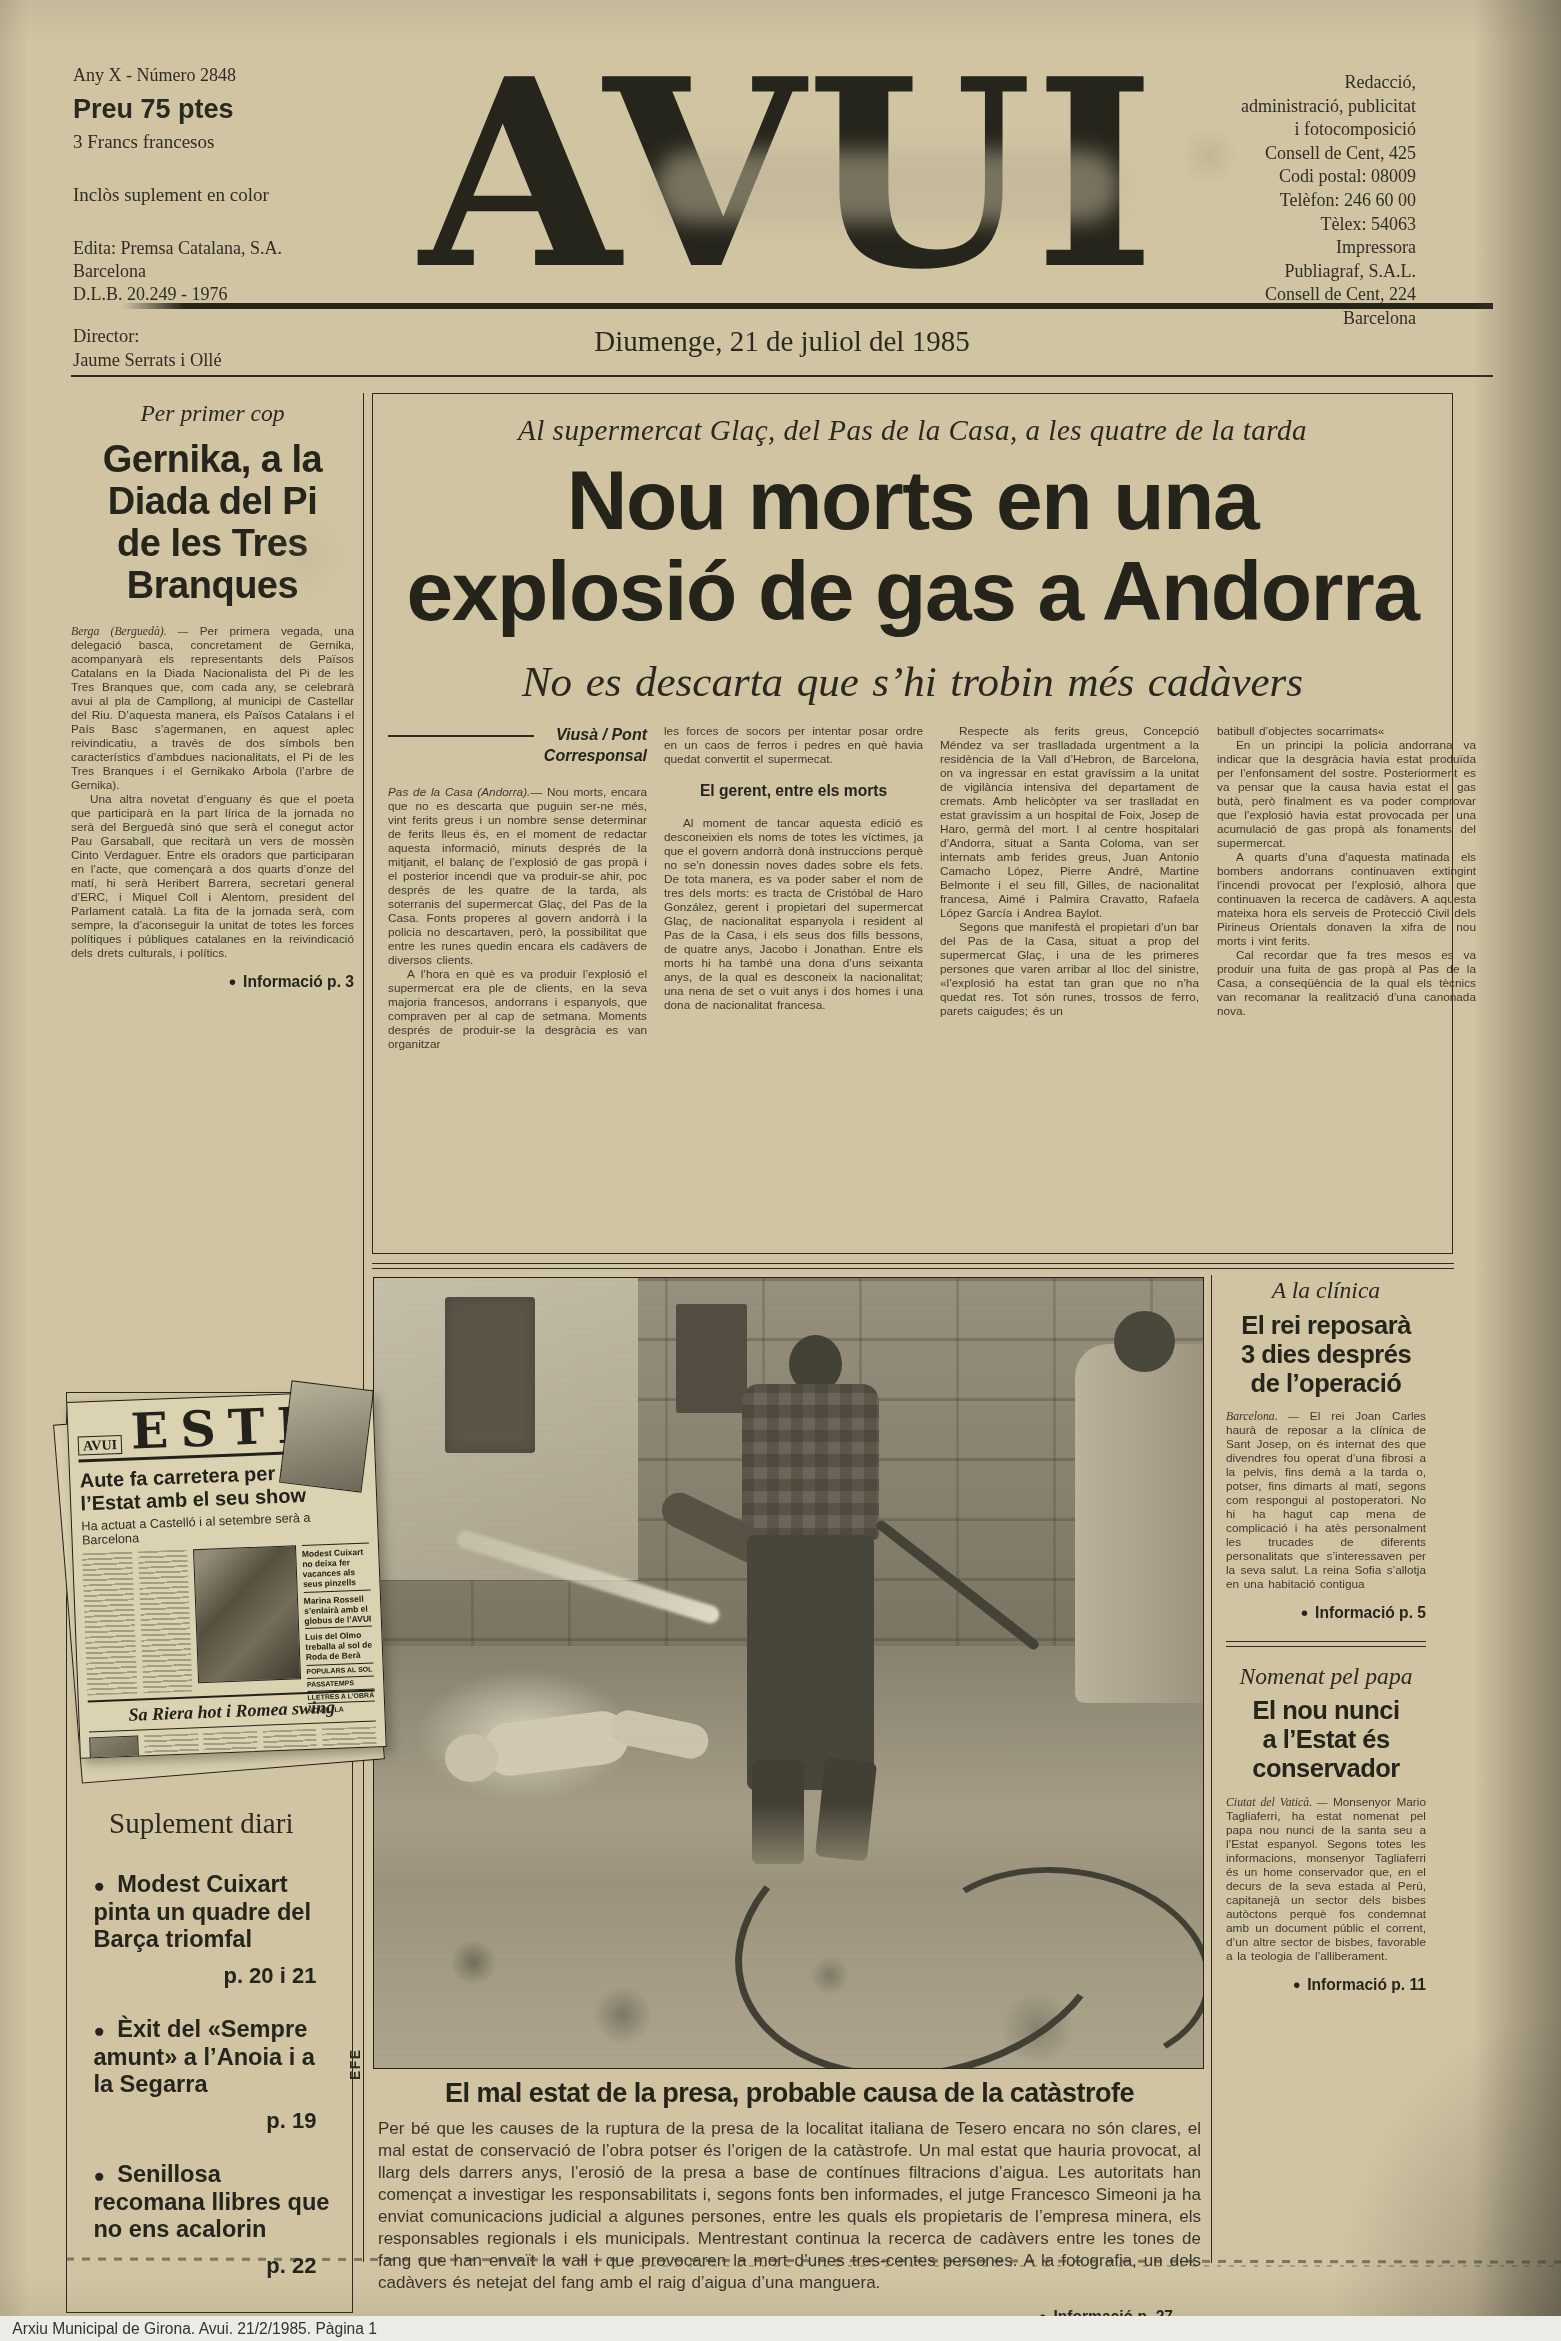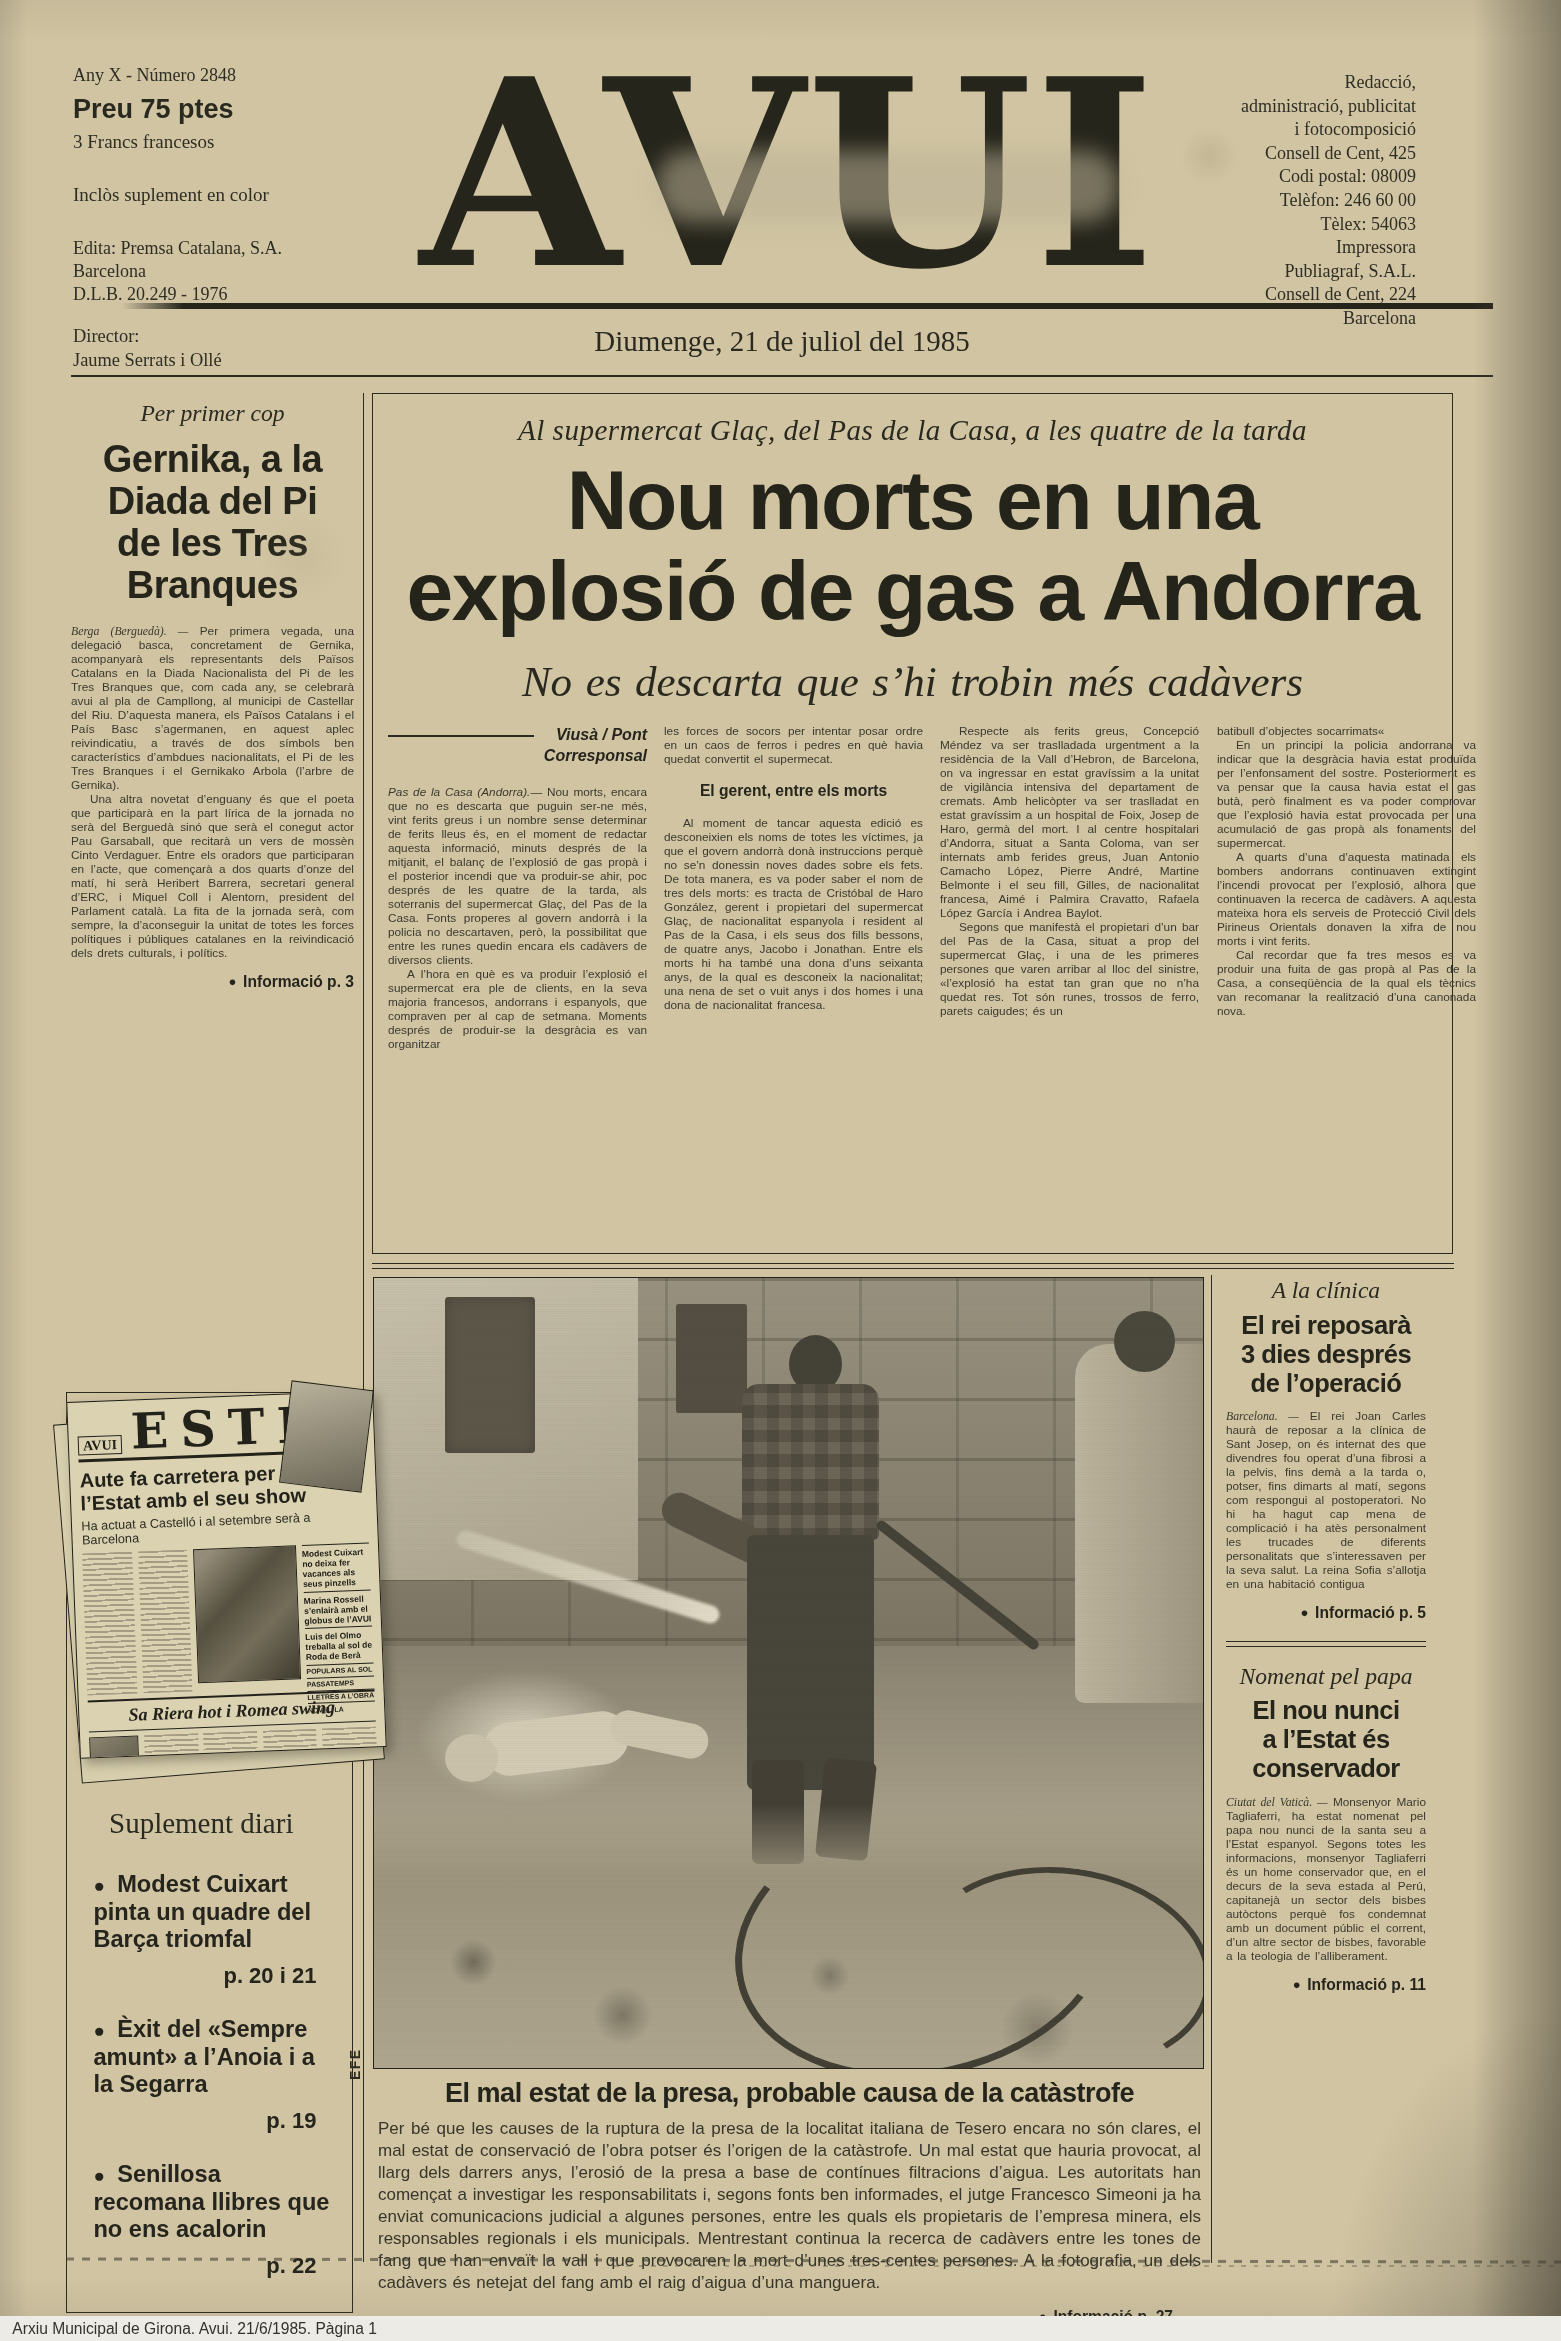--- a/index.html
+++ b/index.html
@@ -348,15 +348,15 @@
     <div class="supp-page">p. 19</div>
     <p class="supp-item"><span class="bullet">●</span><span>Senillosa recomana llibres que no ens acalorin</span></p>
     <div class="supp-page">p. 22</div>
   </div>
 </div>
 
 <div class="abs" id="wavy"></div>
 <div class="abs" id="wavy2"></div>
 <div class="abs" id="scan-overlay"></div>
 <div class="abs" id="footer-bar">
-  <span>Arxiu Municipal de Girona. Avui. 21/6/1985. Pàgina 1</span>
+  <span>Arxiu Municipal de Girona. Avui. 21/2/1985. Pàgina 1</span>
 </div>
 
 
 </body></html>

